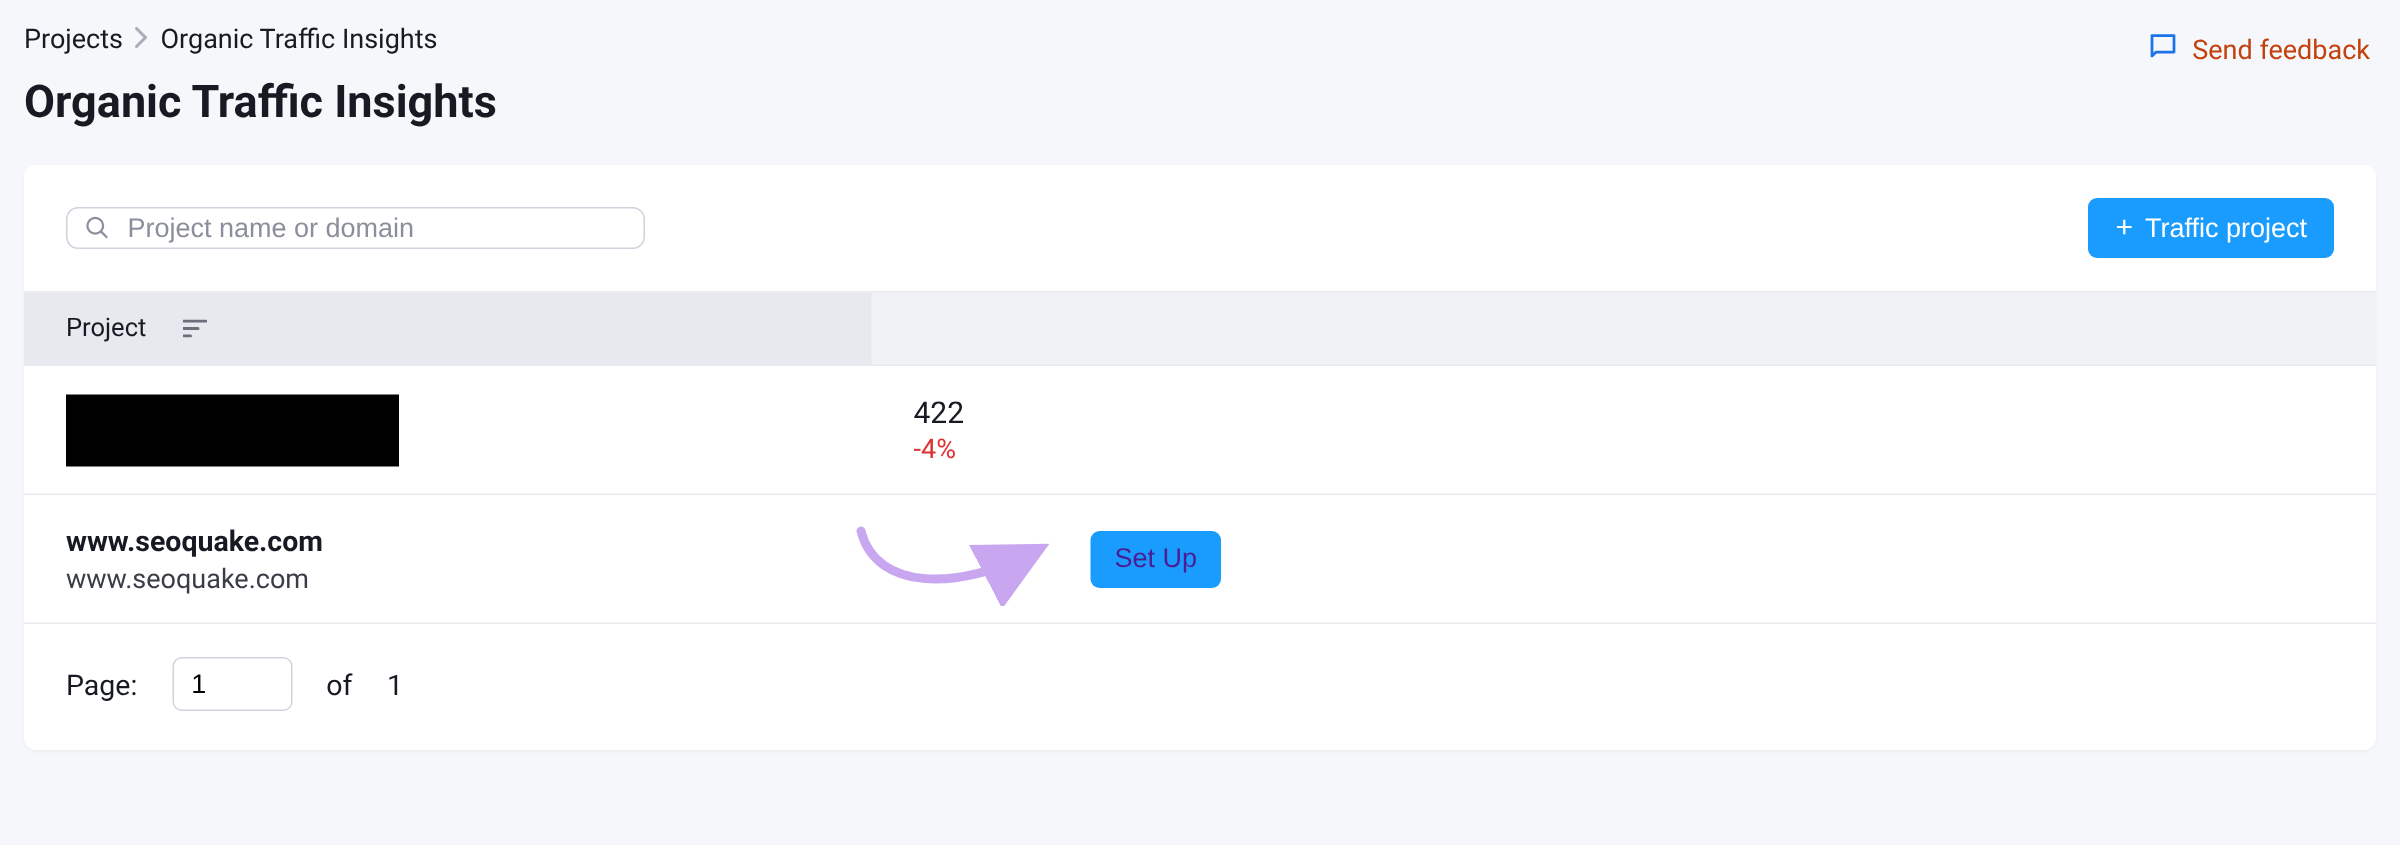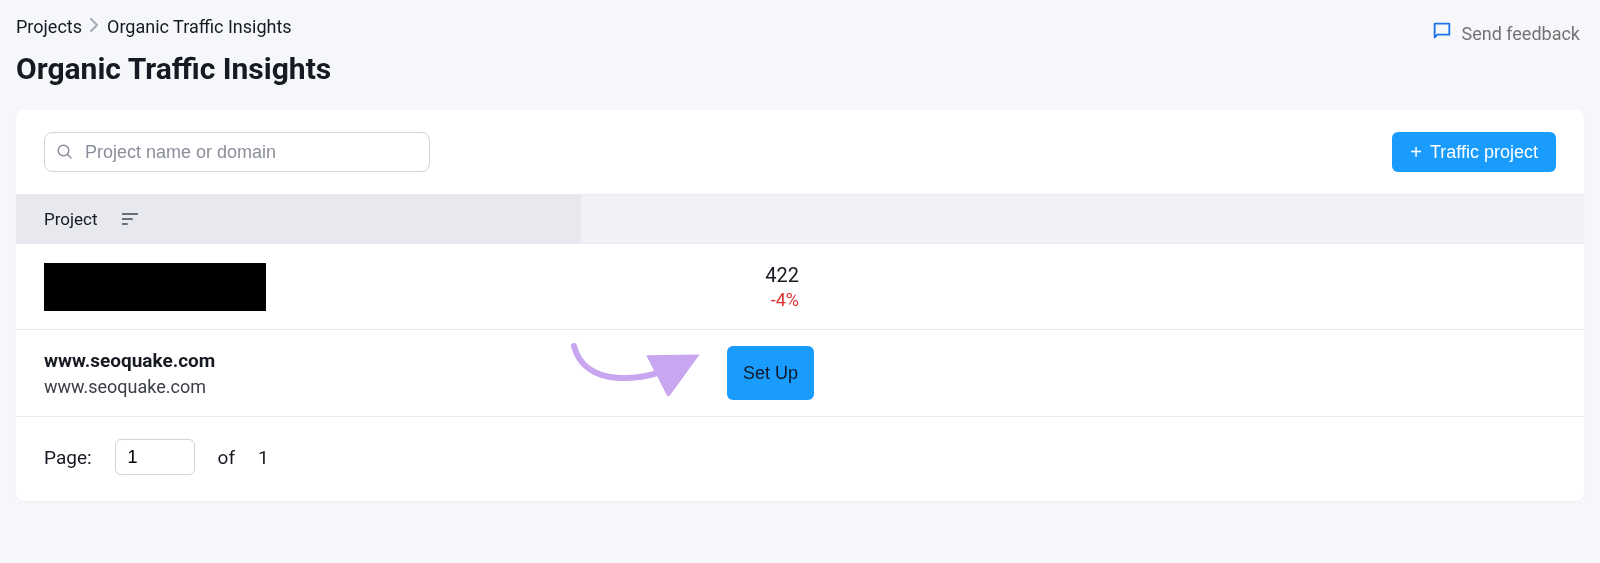--- a/index.html
+++ b/index.html
@@ -40,21 +40,21 @@
     }
     .page-title {
       font-size: 30px;
       font-weight: 700;
       margin-bottom: 24px;
     }
     .feedback {
       display: flex;
       align-items: center;
       gap: 8px;
-      color: #737373;
+      color: #c2410c;
       font-size: 18px;
       text-decoration: none;
       cursor: pointer;
       padding-top: 4px;
       padding-right: 4px;
       justify-content: center;
     }
     .card {
       background: #fff;
       border-radius: 8px;
@@ -66,21 +66,21 @@
       justify-content: space-between;
       align-items: center;
       padding: 22px 28px;
     }
     .search-wrap {
       position: relative;
       width: 386px;
     }
     .search-wrap input {
       width: 100%;
-      height: 40px;
+      height: 28px;
       border: 1px solid #cfd3de;
       border-radius: 8px;
       padding: 0 12px 0 40px;
       font-size: 18px;
       color: #3b82f6;
       background: #fff;
     }
     .search-wrap input::placeholder {
       color: #8b8f9b;
     }
@@ -152,21 +152,21 @@
       display: flex;
       align-items: center;
       position: relative;
     }
     .redacted {
       width: 222px;
       height: 48px;
       background: #000;
     }
     .sessions-block {
-      text-align: right;
+      text-align: left;
       width: 190px;
     }
     .sessions-value {
       font-size: 20px;
       color: #171a22;
     }
     .sessions-delta {
       font-size: 18px;
       color: #e03131;
       margin-top: 2px;
@@ -175,24 +175,24 @@
       font-size: 19px;
       font-weight: 700;
       margin-bottom: 4px;
     }
     .proj-domain {
       font-size: 18px;
       color: #3a3d46;
     }
     .setup-btn {
       background: #1a9cff;
-      color: #0f172a;
+      color: #4c1d95;
       border: none;
       border-radius: 6px;
-      height: 54px;
+      height: 38px;
       padding: 0 16px;
       font-size: 18px;
       cursor: pointer;
       margin-left: 118px;
     }
     .arrow-annotation {
       position: absolute;
       left: -12px;
       top: 6px;
       pointer-events: none;

